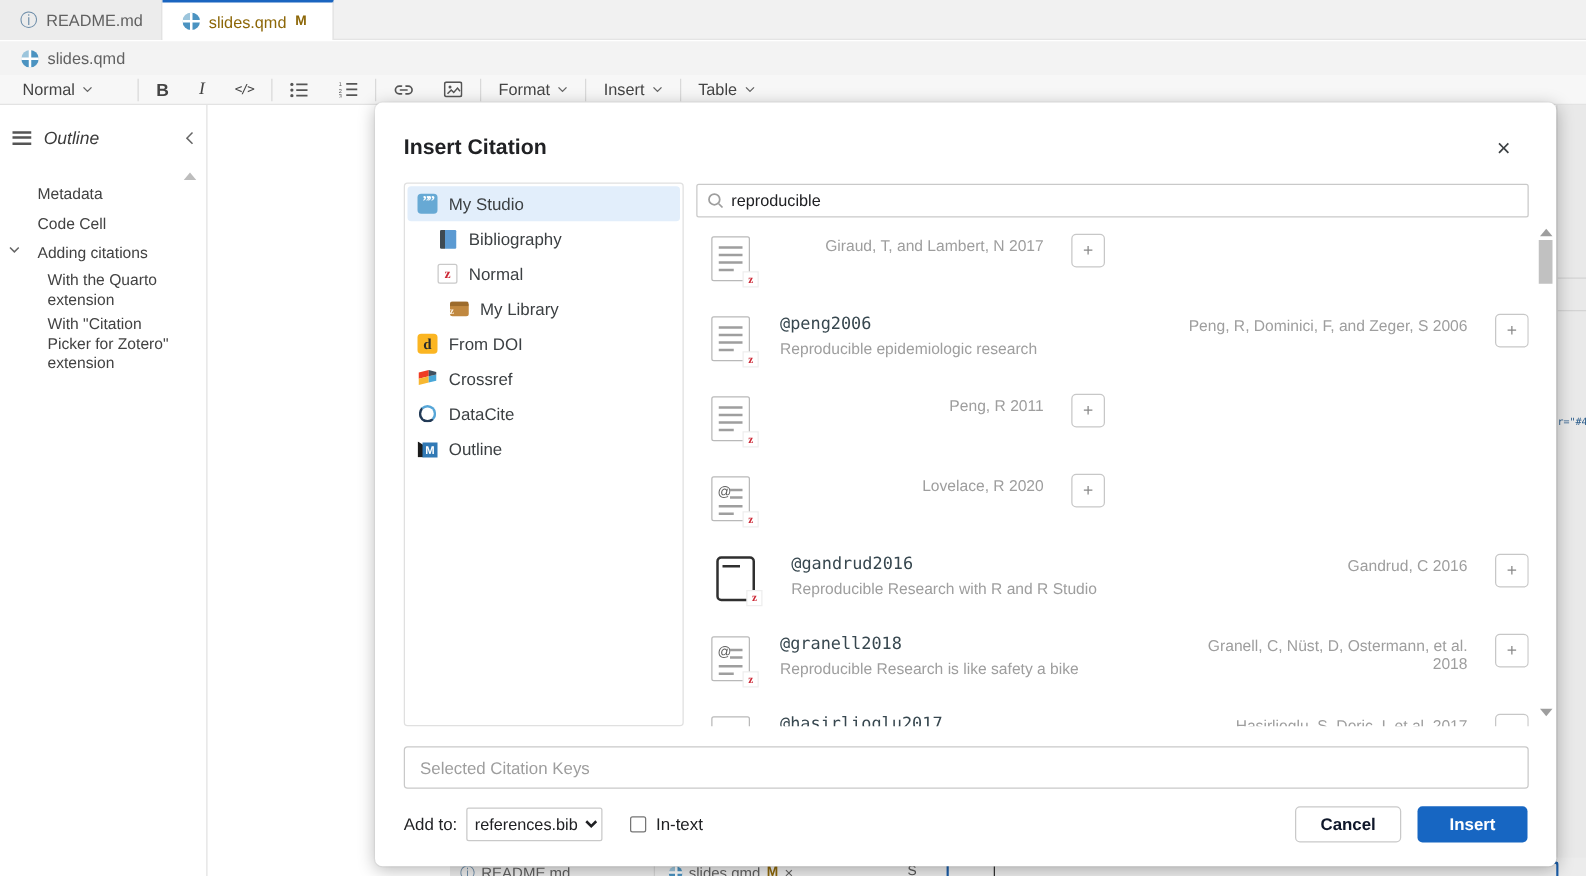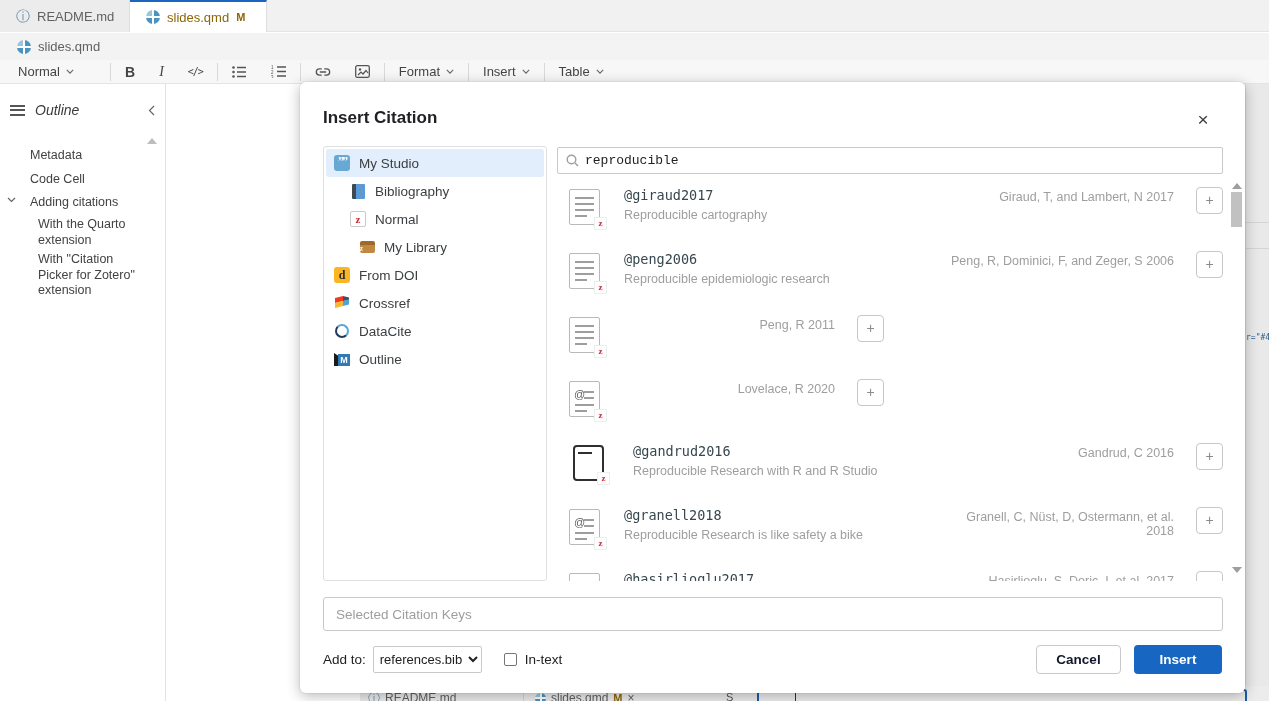--- a/index.html
+++ b/index.html
@@ -78,21 +78,21 @@
   .ic-biblio { background:linear-gradient(90deg,#3e4a52 0 30%,#5b9ad2 30% 100%); border-radius:1px; width:13px; height:15px; }
   .ic-zotero { background:#fff; border:1px solid #c9c9c9; border-radius:2px; color:#cc2936; font-family:"Liberation Serif", serif; font-weight:bold; font-size:11px; line-height:1; }
   .ic-library { background:#c08840; border-radius:2px; width:15px; height:12px; border-top:4px solid #9c6b2c; color:#fdf3e3; font-size:8px; font-weight:bold; line-height:8px; font-family:"Liberation Serif", serif; }
   .ic-doi { background:#fbb522; border-radius:3px; color:#2b2b2b; font-family:"Liberation Serif", serif; font-weight:bold; font-size:12px; line-height:1; }
   .ic-datacite { border-radius:50%; border:2.5px solid #223a56; border-top-color:#56a6d8; border-right-color:#56a6d8; width:14px; height:14px; }
   .ic-pubmed-l { position:absolute; left:0; bottom:1px; width:5px; height:13px; background:#1b1b1b; clip-path:polygon(0 0,100% 25%,100% 100%,0 100%); }
   .ic-pubmed-r { position:absolute; right:0; bottom:1px; width:12px; height:12px; background:#3179b5; color:#fff; font-size:9px; font-weight:bold; display:flex; align-items:center; justify-content:center; }
 
   
   .search-box { position:absolute; left:257px; top:65px; width:666px; height:27px; border:1px solid #c9c9c9; border-radius:2px; display:flex; align-items:center; gap:6px; padding:0 8px; }
-  .search-box input { border:none; outline:none; font-size:13px; color:#202124; flex:1; font-family:Liberation Mono, monospace; background:transparent; }
+  .search-box input { border:none; outline:none; font-size:13px; color:#202124; flex:1; font-family:Liberation Sans, sans-serif; background:transparent; }
 
   
   .results { position:absolute; left:257px; top:98px; width:666px; height:401px; overflow:hidden; }
   .res-row { height:64px; display:flex; padding:7px 0 0 12px; }
   .cit-icon { width:31px; height:36px; background:#fff; border:1px solid #b9b9b9; border-radius:2px; position:relative; flex:0 0 31px; margin-top:2px; }
   .cit-icon .ln { position:absolute; left:5px; right:5px; height:1.5px; background:#9e9e9e; }
   .cit-icon .at { position:absolute; left:4px; top:6px; font-size:11px; color:#616161; }
   .cit-icon.book { border:2.5px solid #2f2f2f; border-radius:4px; width:22px; margin-left:4px; }
   .cit-icon.book .ln { left:3px; right:10px; background:#2f2f2f; }
   .zbadge { position:absolute; right:-7px; bottom:-5px; width:11px; height:11px; background:#fff; color:#cc2936; font-family:"Liberation Serif", serif; font-weight:bold; font-size:9px; line-height:11px; text-align:center; box-shadow:0 0 0 1px #eee; }
@@ -322,24 +322,20 @@
   <div class="results">
 
     <div class="res-row">
       <span class="cit-icon">
         <span class="ln" style="top:7px"></span>
           <span class="ln" style="top:13px"></span>
           <span class="ln" style="top:19px"></span>
           <span class="ln" style="top:25px; right:12px"></span>
         <span class="zbadge">z</span>
       </span>
-      <div class="res-main">
-        <div class="res-key">@giraud2017</div>
-        <div class="res-title">Reproducible cartography</div>
-      </div>
       <div class="res-authors">Giraud, T, and Lambert, N 2017</div>
       <div class="res-add">+</div>
     </div>
 
     <div class="res-row">
       <span class="cit-icon">
         <span class="ln" style="top:7px"></span>
           <span class="ln" style="top:13px"></span>
           <span class="ln" style="top:19px"></span>
           <span class="ln" style="top:25px; right:12px"></span>

